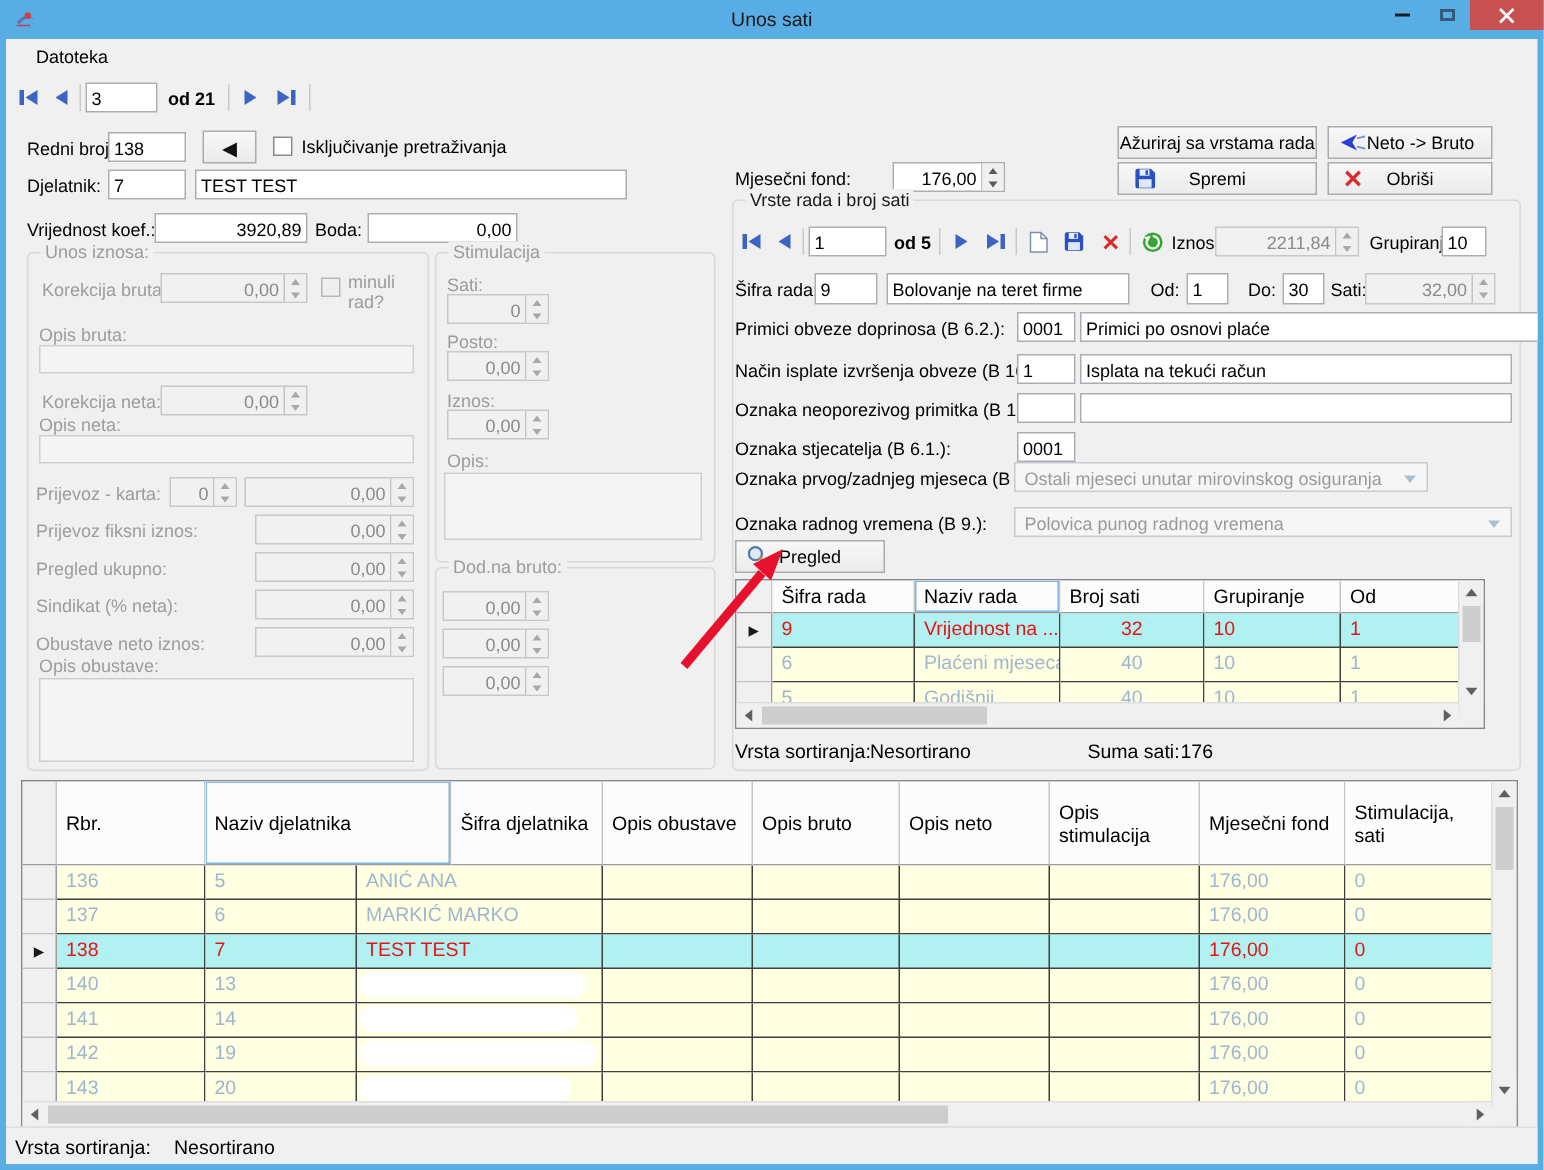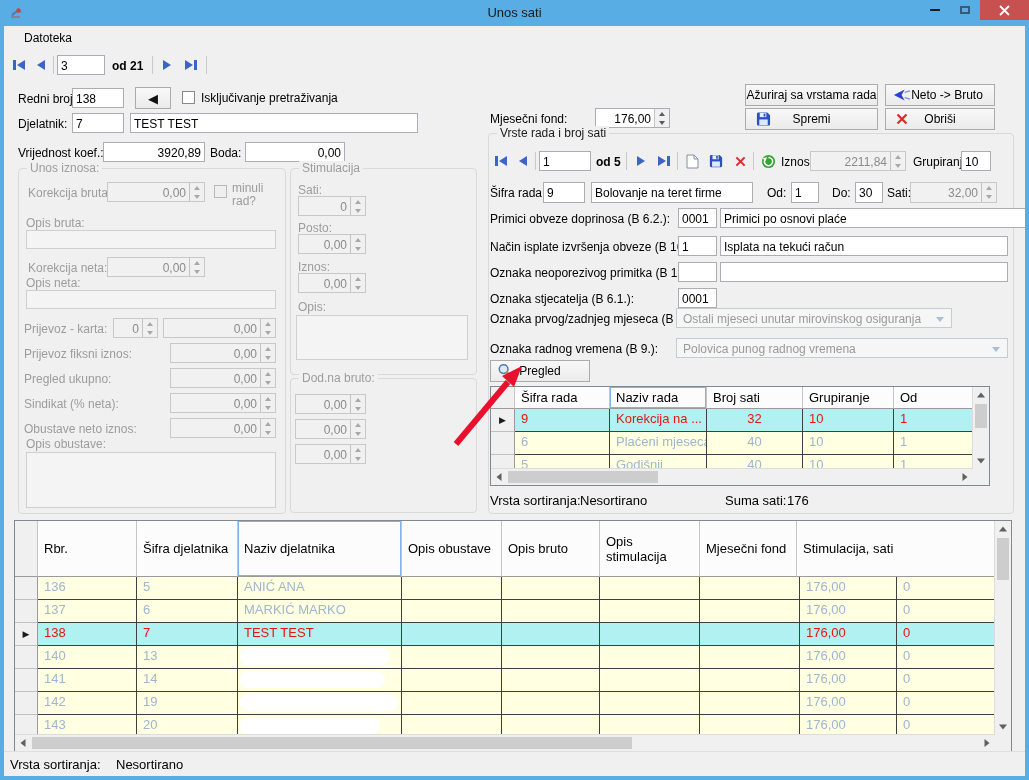--- a/index.html
+++ b/index.html
@@ -423,21 +423,21 @@
         <div class="ghc corner" style="width:24px"></div>
         <div class="ghc" style="width:95px">Šifra rada</div>
         <div class="ghc hl" style="width:97px">Naziv rada</div>
         <div class="ghc" style="width:96px">Broj sati</div>
         <div class="ghc" style="width:91px">Grupiranje</div>
         <div class="ghc" style="flex:1">Od</div>
       </div>
       <div class="gr sel" style="height:23px">
         <div class="gc rowhdr" style="width:24px">▶</div>
         <div class="gc" style="width:95px">9</div>
-        <div class="gc" style="width:97px">Korekcija na ...</div>
+        <div class="gc" style="width:97px">Vrijednost na ...</div>
         <div class="gc num" style="width:96px">32</div>
         <div class="gc" style="width:91px">10</div>
         <div class="gc" style="flex:1">1</div>
       </div>
       <div class="gr" style="height:23px">
         <div class="gc rowhdr" style="width:24px"></div>
         <div class="gc" style="width:95px">6</div>
         <div class="gc" style="width:97px">Plaćeni mjeseca</div>
         <div class="gc num" style="width:96px">40</div>
         <div class="gc" style="width:91px">10</div>
@@ -471,24 +471,25 @@
 
     <svg class="annot" style="left:440px;top:330px" width="92" height="100" viewBox="0 0 92 100">
       <line x1="12" y1="88" x2="64" y2="26" stroke="#e8112d" stroke-width="6"></line>
       <polygon points="78,10 70,31 58,20" fill="#e8112d"></polygon>
     </svg>
 
     <div class="grid" style="left:10px;top:494px;width:998px;height:232px">
       <div class="ghrow" style="height:56px">
         <div class="ghc corner" style="width:23px"></div>
         <div class="ghc" style="width:99px">Rbr.</div>
+        <div class="ghc hl" style="width:164px">Naziv djelatnika</div>
         <div class="ghc" style="width:101px;white-space:normal">Šifra djelatnika</div>
-        <div class="ghc hl" style="width:164px">Naziv djelatnika</div>
         <div class="ghc" style="width:100px;white-space:normal">Opis obustave</div>
         <div class="ghc" style="width:98px">Opis bruto</div>
+        <div class="ghc" style="width:100px">Opis neto</div>
         <div class="ghc" style="width:100px;white-space:normal">Opis stimulacija</div>
         <div class="ghc" style="width:97px;white-space:normal">Mjesečni fond</div>
         <div class="ghc" style="flex:1;white-space:normal">Stimulacija, sati</div>
       </div>
 
       <div class="gr" style="height:23px">
         <div class="gc rowhdr" style="width:23px"></div>
         <div class="gc" style="width:99px">136</div>
         <div class="gc" style="width:101px">5</div>
         <div class="gc" style="width:164px">ANIĆ ANA</div>

